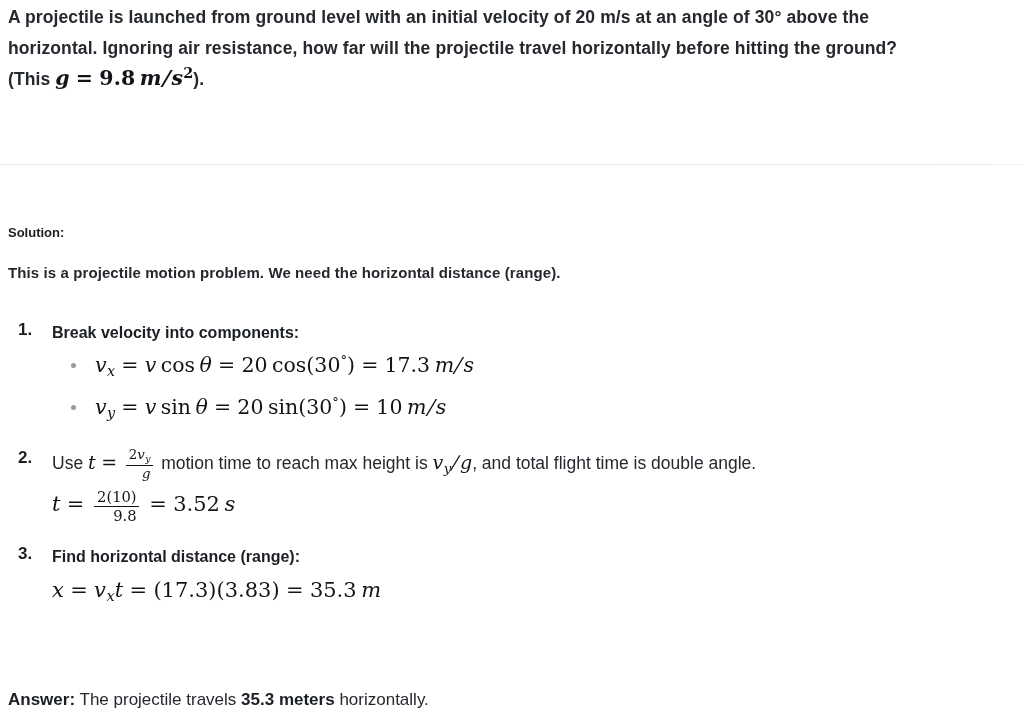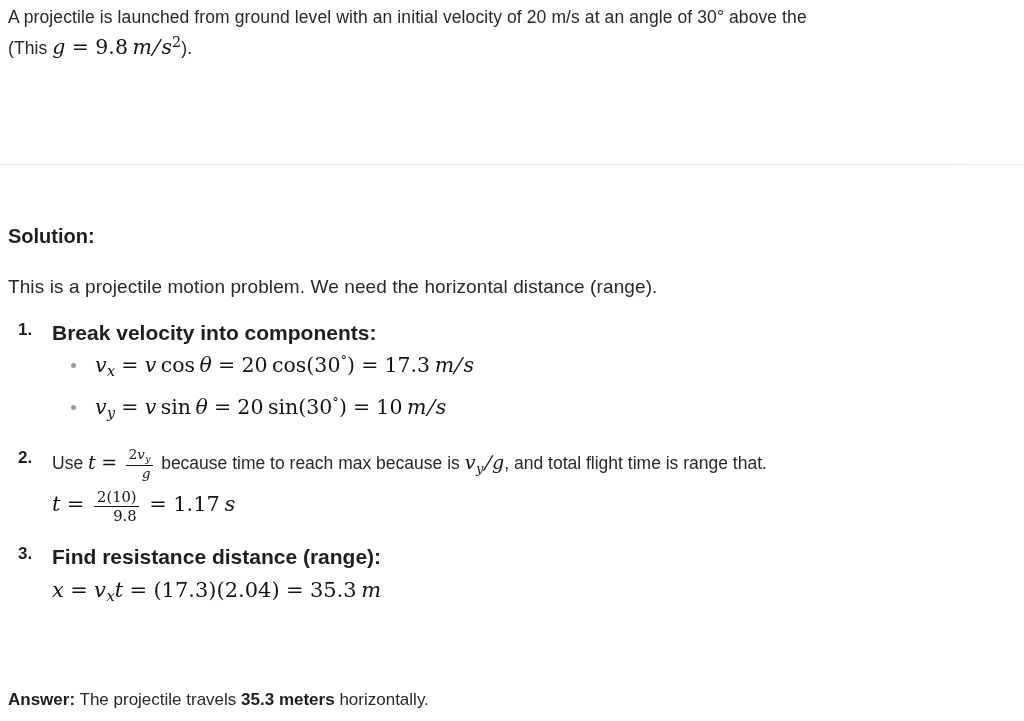--- a/index.html
+++ b/index.html
@@ -21,53 +21,54 @@
     padding: 0 8px;
     position: relative;
   }
 
   
   .prose {
     font-size: 17.5px;
     line-height: 31px;
     color: #25292e;
     letter-spacing: 0.1px;
+    font-weight: bold;
   }
 
   .problem {
     padding-top: 2px;
     margin: 0;
   }
   .problem .line { display: block; }
 
   .divider {
     height: 1px;
     background: linear-gradient(to right, #e6e6e6 0%, #e6e6e6 88%, #f2f2f2 100%);
     border: 0;
     margin: 0;
     position: absolute;
     left: 0;
     right: 0;
     top: 164px;
   }
 
   .solution-head {
-    font-size: 20px;
+    font-size: 13px;
     font-weight: bold;
     color: #1b1f23;
     position: absolute;
     top: 225px;
     left: 8px;
   }
 
   .intro {
     position: absolute;
-    top: 271px;
+    top: 257px;
     left: 8px;
-    font-size: 19px;
+    font-size: 15px;
     color: #25292e;
   }
 
   
   ol.steps {
     list-style: none;
     margin: 0;
     padding: 0;
     position: absolute;
     top: 320px;
@@ -80,21 +81,21 @@
   }
   .step-num {
     position: absolute;
     left: 18px;
     top: 0;
     font-size: 17px;
     font-weight: bold;
     color: #1b1f23;
   }
   .step-title {
-    font-size: 21px;
+    font-size: 16px;
     font-weight: bold;
     color: #1b1f23;
     line-height: 26px;
     display: block;
   }
 
   ul.sublist {
     list-style: none;
     margin: 0;
     padding: 0;
@@ -192,20 +193,21 @@
   }
   .answer b { font-weight: bold; color: #1b1f23; }
 </style>
 </head>
 <body>
 
 <div class="page">
 
   <div class="prose problem">
     <span class="line">A projectile is launched from ground level with an initial velocity of 20 m/s at an angle of 30° above the</span>
+    <span class="line">horizontal. Ignoring air resistance, how far will the projectile travel horizontally before hitting the ground?</span>
     <span class="line">
       <span>(This</span>
       <span class="math"><span class="it">g</span><span class="eq">=</span><span class="up">9.8</span><span class="it thin">m</span><span class="slash">/</span><span class="it">s</span><span class="sup">2</span></span><span>).</span>
     </span>
   </div>
 
   <hr class="divider">
 
   <div class="solution-head">Solution:</div>
 
@@ -228,32 +230,32 @@
         </li>
       </ul>
     </li>
 
     <li style="margin-top:18px;">
       <span class="step-num">2.</span>
 
       <div class="mixline" style="margin-top:6px;">
         <span>Use</span>
         <span class="math"><span class="it">t</span><span class="eq">=</span><span class="frac"><span class="num"><span class="up">2</span><span class="it">v</span><span class="sub">y</span></span><span class="bar"></span><span class="den it">g</span></span></span>
-        <span>because time to reach max because is</span>
-        <span class="math"><span class="it">v</span><span class="sub">y</span><span class="slash">/</span><span class="it">g</span></span><span>, and total flight time is range that.</span>
+        <span>motion time to reach max height is</span>
+        <span class="math"><span class="it">v</span><span class="sub">y</span><span class="slash">/</span><span class="it">g</span></span><span>, and total flight time is double angle.</span>
       </div>
 
-      <div class="math" style="margin-top:8px;font-size:21px;"><span class="it">t</span><span class="eq">=</span><span class="frac"><span class="num up">2(10)</span><span class="bar"></span><span class="den up">9.8</span></span><span class="eq">=</span><span class="up">1.17</span><span class="it thin">s</span></div>
+      <div class="math" style="margin-top:8px;font-size:21px;"><span class="it">t</span><span class="eq">=</span><span class="frac"><span class="num up">2(10)</span><span class="bar"></span><span class="den up">9.8</span></span><span class="eq">=</span><span class="up">3.52</span><span class="it thin">s</span></div>
     </li>
 
     <li style="margin-top:20px;">
       <span class="step-num">3.</span>
-      <span class="step-title">Find resistance distance (range):</span>
-
-      <div class="math" style="margin-top:10px;font-size:21px;"><span class="it">x</span><span class="eq">=</span><span class="it">v</span><span class="sub">x</span><span class="it">t</span><span class="eq">=</span><span class="up">(17.3)</span><span class="up">(2.04)</span><span class="eq">=</span><span class="up">35.3</span><span class="it thin">m</span></div>
+      <span class="step-title">Find horizontal distance (range):</span>
+
+      <div class="math" style="margin-top:10px;font-size:21px;"><span class="it">x</span><span class="eq">=</span><span class="it">v</span><span class="sub">x</span><span class="it">t</span><span class="eq">=</span><span class="up">(17.3)</span><span class="up">(3.83)</span><span class="eq">=</span><span class="up">35.3</span><span class="it thin">m</span></div>
     </li>
   </ol>
 
   <div class="answer">
     <b>Answer:</b>
     <span>The projectile travels</span>
     <b>35.3 meters</b>
     <span>horizontally.</span>
   </div>
 

